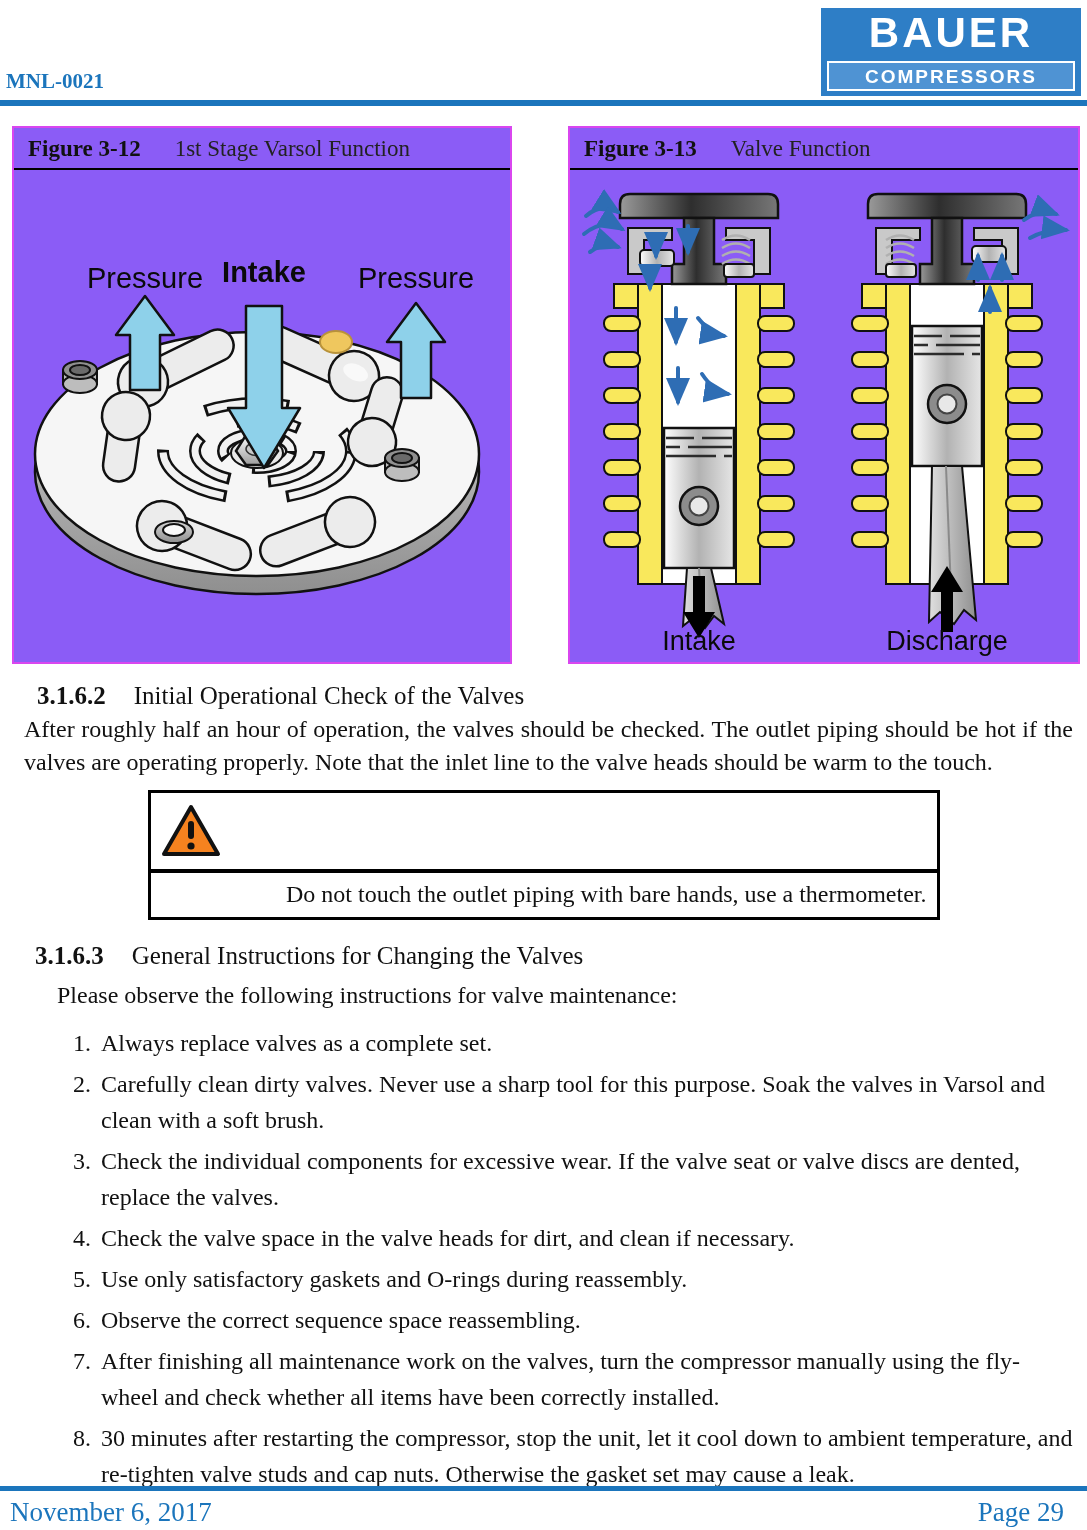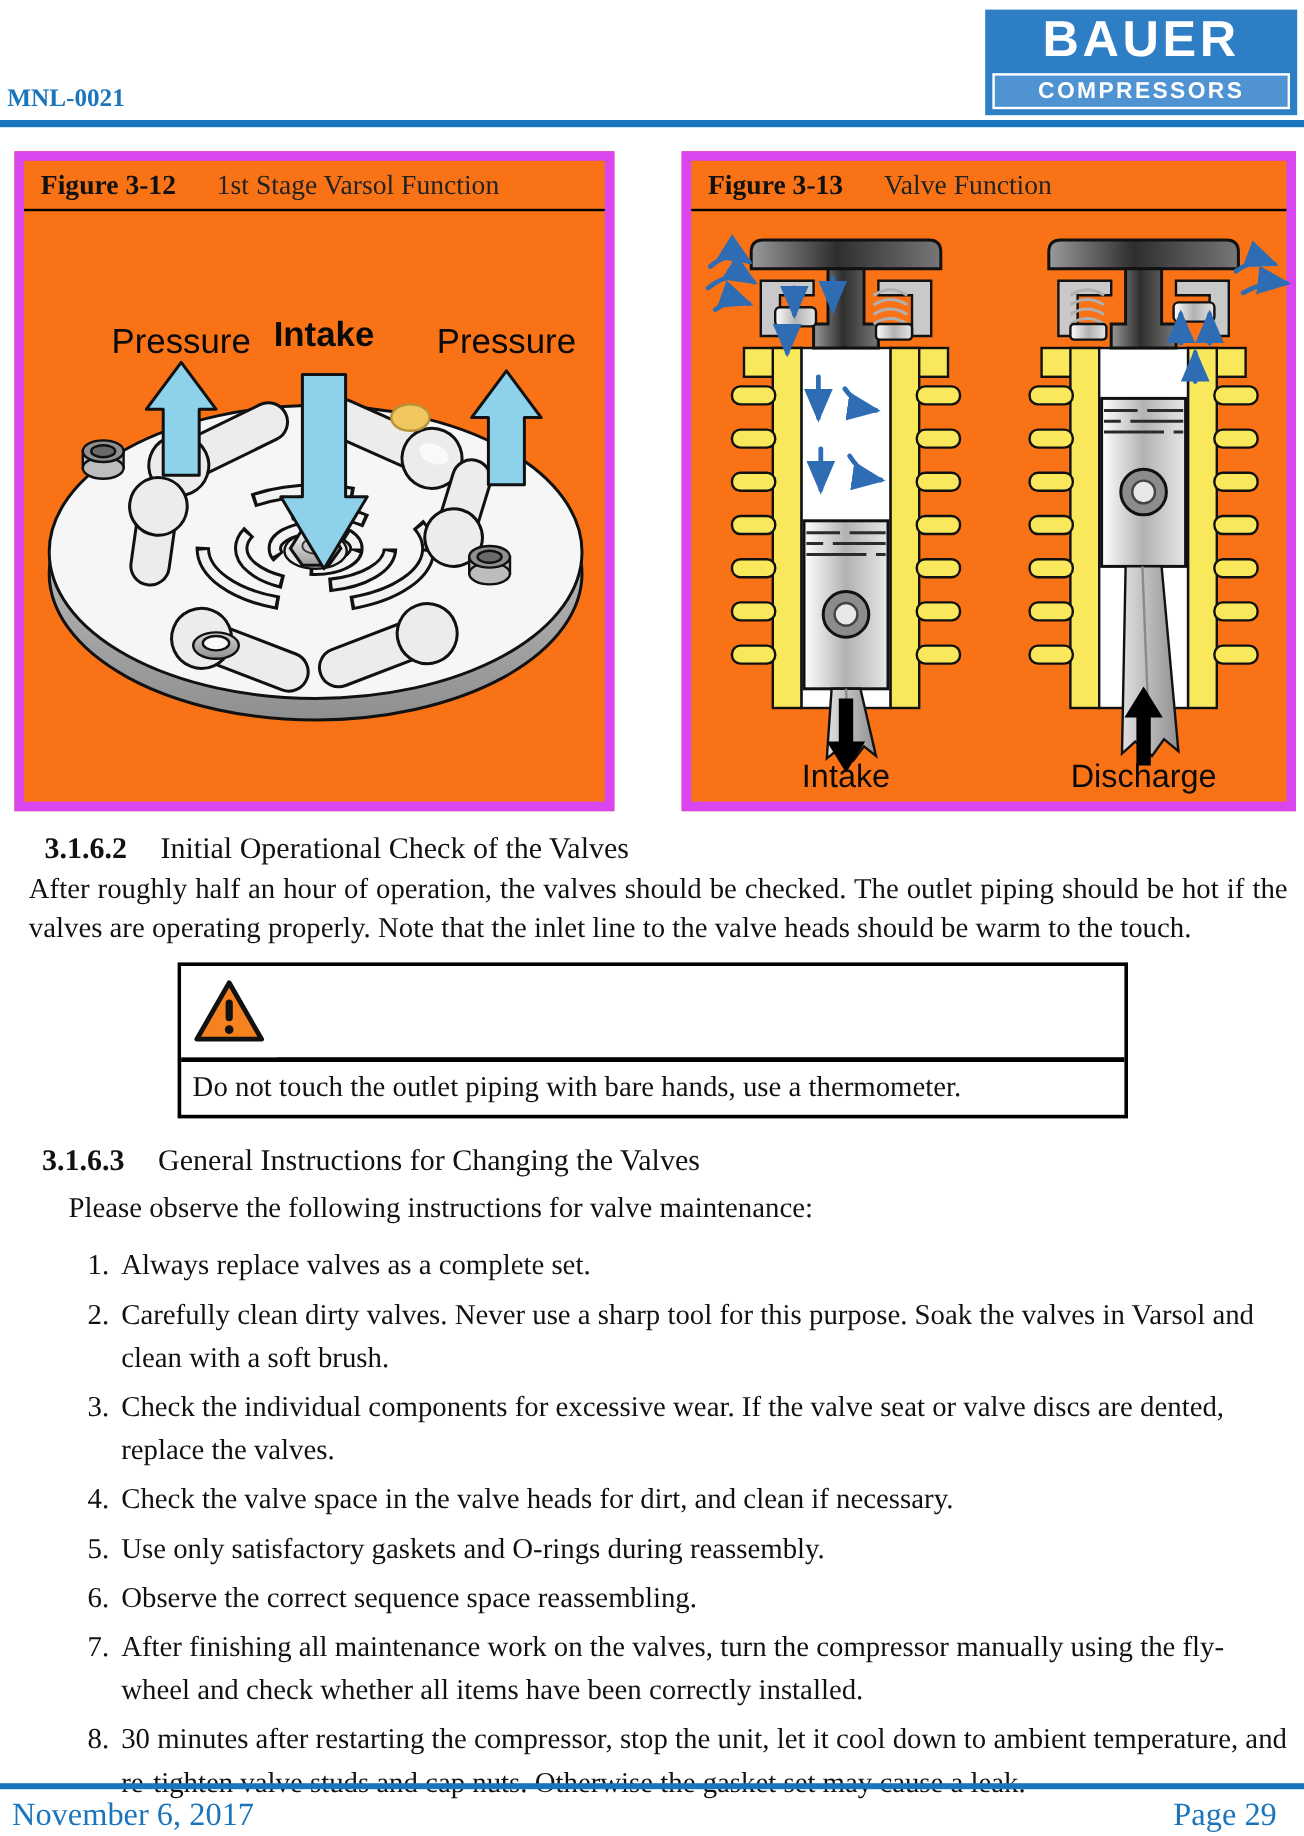--- a/index.html
+++ b/index.html
@@ -24,21 +24,21 @@
   .logo-top{flex:1;display:flex;align-items:flex-start;}
   .logo-line1{font-family:"Liberation Sans",sans-serif;font-weight:bold;
     font-size:42px;letter-spacing:3px;color:#fff;line-height:1;}
   .logo-strip{width:100%;height:30px;background:var(--logo-blue-light);
     border:2px solid #fff;display:flex;align-items:center;justify-content:center;}
   .logo-line2{font-family:"Liberation Sans",sans-serif;font-weight:bold;
     font-size:19px;letter-spacing:2px;color:#fff;line-height:1;}
   .header-rule{height:6px;background:var(--accent-blue);margin-top:4px;}
   
   .figures{display:flex;margin:20px 12px 0 12px;}
-  .figure-panel{border:8px solid #d946ef;background:#f97316;}
+  .figure-panel{border:2px solid #d946ef;background:#8b5cf6;}
   .figure-panel.left{width:500px;}
   .figure-panel.right{width:512px;margin-left:56px;}
   .fig-titlebar{display:flex;align-items:baseline;height:42px;
     border-bottom:2px solid #000;padding-left:14px;}
   .fig-label{font-weight:bold;font-size:23px;padding-top:8px;}
   .fig-caption{font-size:23px;margin-left:34px;padding-top:8px;color:#222;}
   .fig-body{display:block;}
   .fig-body svg{display:block;}
   
   .section-heading{margin:16px 0 0 37px;font-size:25px;line-height:32px;}
@@ -47,21 +47,21 @@
   .para{margin:1px 14px 0 24px;font-size:24px;line-height:33px;text-align:justify;}
   
   .warning-box{width:792px;margin:11px auto 0 auto;border:3px solid #000;background:#fff;}
   .warning-header{display:flex;height:76px;}
   .warning-icon-cell{width:80px;background:#fff;display:flex;align-items:center;justify-content:center;}
   .warning-title-cell{flex:1;background:var(--warning-orange);
     display:flex;align-items:center;justify-content:center;}
   .warning-title{font-family:"Liberation Sans",sans-serif;font-weight:bold;
     font-size:30px;color:#000;letter-spacing:1px;}
   .warning-body{border-top:4px solid #000;padding:8px 10px 9px 10px;
-    text-align:left;font-size:24px;}
+    text-align:right;font-size:24px;}
   
   .intro{margin:7px 0 0 57px;font-size:24px;line-height:33px;}
   ol.instructions{margin:13px 14px 0 0;padding-left:97px;font-size:24px;}
   ol.instructions li{line-height:36px;margin-bottom:5px;padding-left:4px;}
   
   .footer-rule{position:absolute;left:0;right:0;top:1486px;height:5px;background:var(--accent-blue);}
   .footer-row{position:absolute;top:1497px;left:10px;right:23px;
     display:flex;justify-content:space-between;font-size:27px;color:var(--accent-blue);}
 </style>
 </head>

